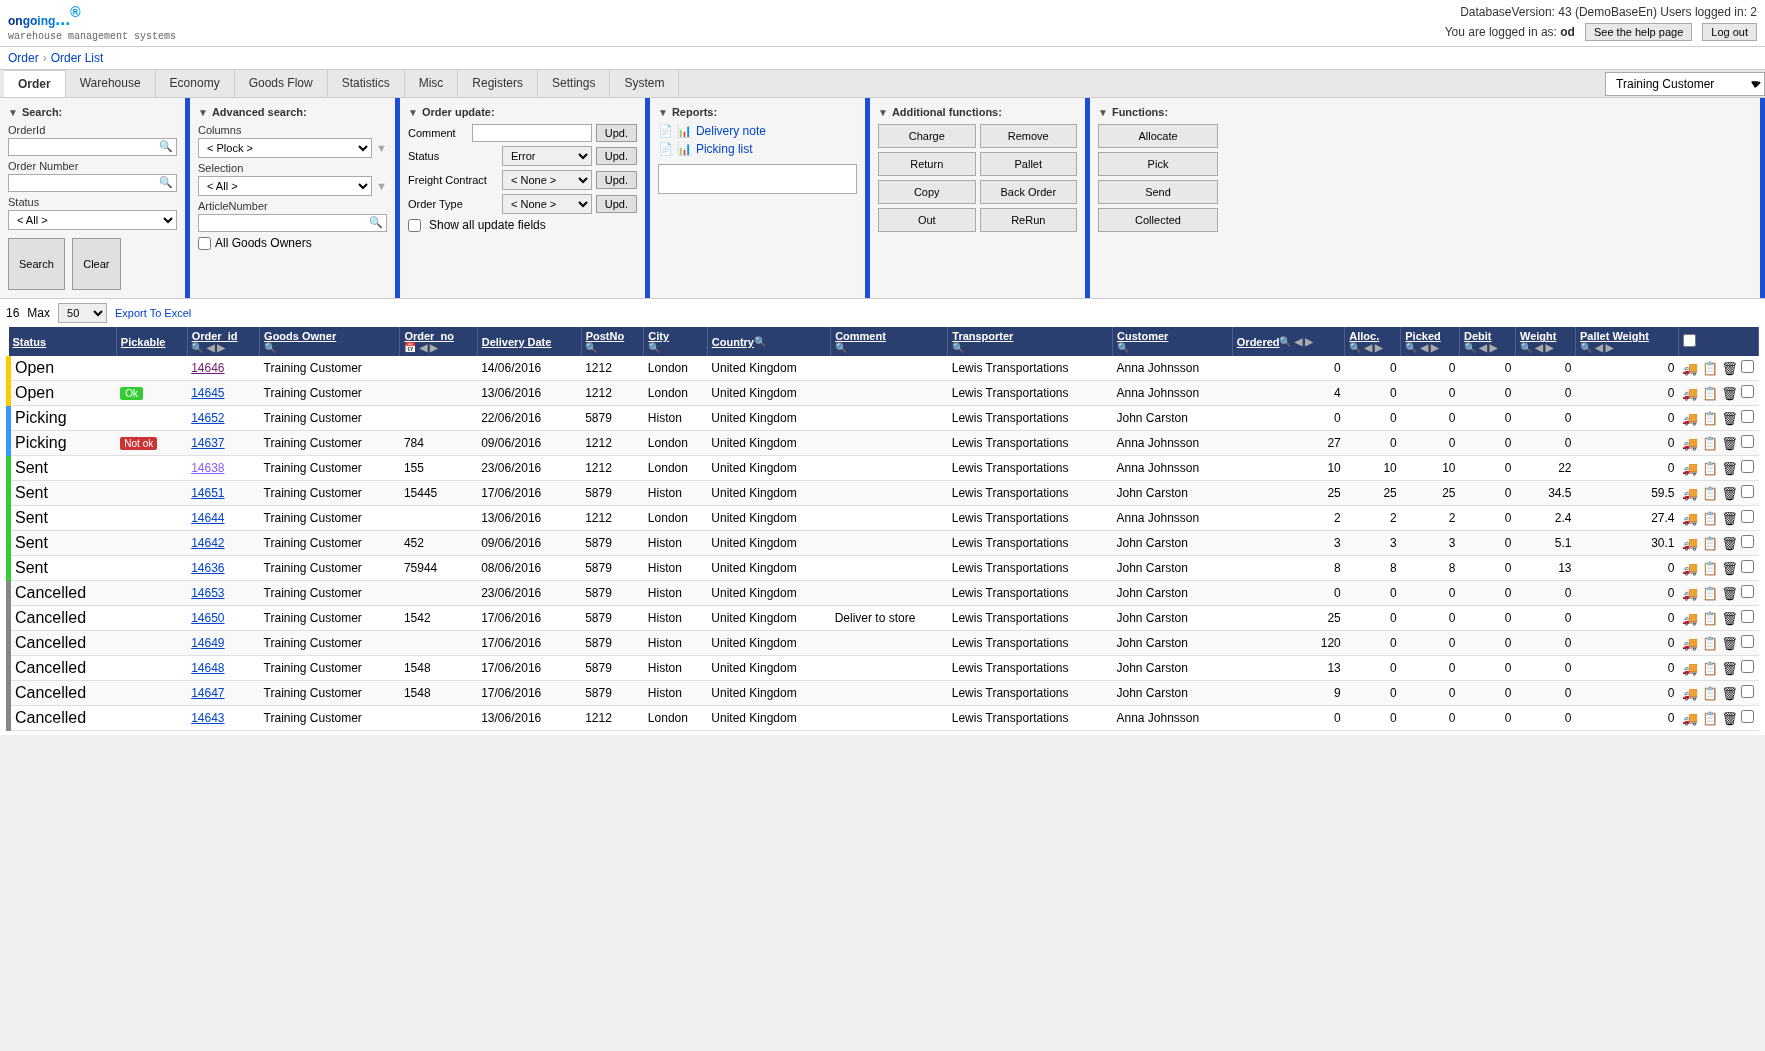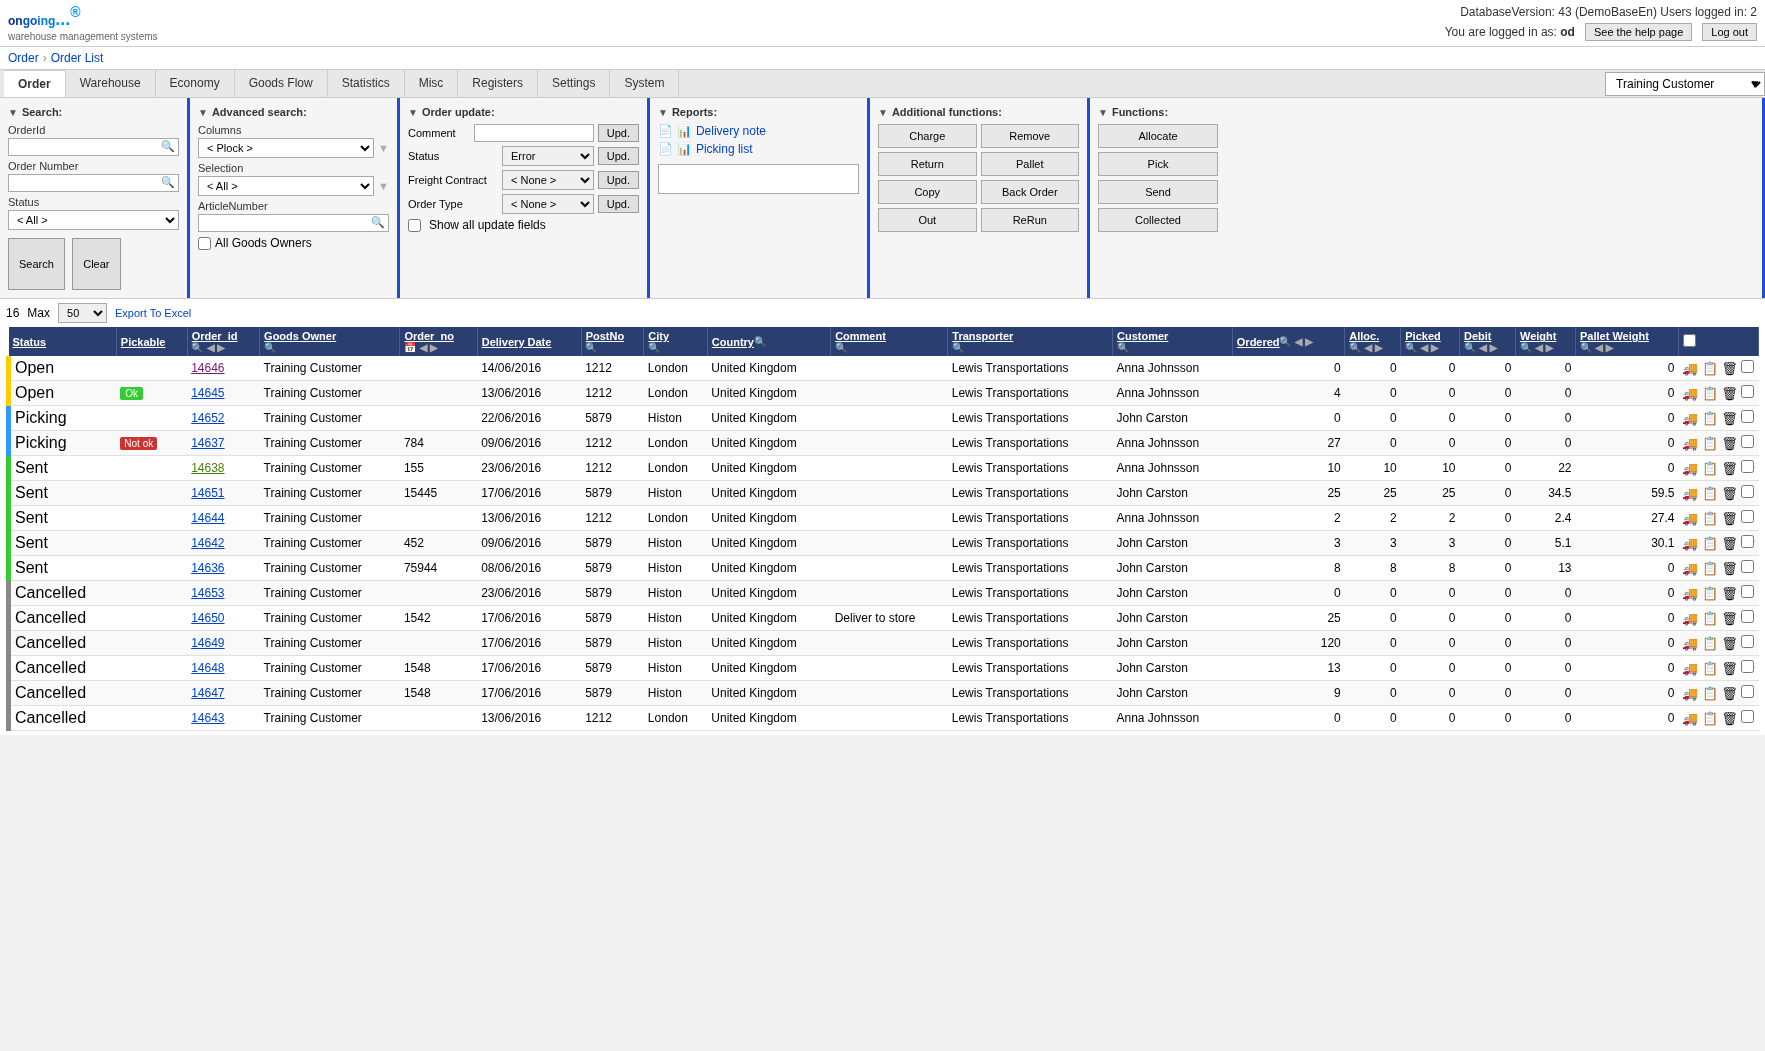--- a/index.html
+++ b/index.html
@@ -3,41 +3,41 @@
   <meta charset="utf-8">
   <style>
     * { box-sizing: border-box; margin: 0; padding: 0; font-family: Arial, sans-serif; font-size: 12px; }
     body { background: #f0f0f0; }
 
     
     #header { background: #fff; padding: 4px 8px; display: flex; justify-content: space-between; align-items: center; border-bottom: 1px solid #ccc; }
     #logo { display: flex; flex-direction: column; }
     #logo .logo-text { font-size: 22px; font-weight: bold; color: #003399; }
     #logo .logo-text span { color: #0066cc; }
-    #logo .tagline { font-size: 10px; color: #666; }
+    #logo .tagline { font-size: 10px; color: #666; font-family: Liberation Mono, monospace; }
     #header-right { text-align: right; font-size: 11px; color: #333; }
     #header-right .header-links { margin-top: 4px; }
     .btn-small { padding: 2px 8px; font-size: 11px; background: #e8e8e8; border: 1px solid #aaa; cursor: pointer; }
 
     
     #breadcrumb { background: #fff; padding: 4px 8px; border-bottom: 1px solid #ccc; display: flex; align-items: center; gap: 4px; }
     #breadcrumb span { color: #0044cc; cursor: pointer; text-decoration: none; }
     #breadcrumb .sep { color: #999; }
 
     
     #main-nav { background: #e8e8e8; border-bottom: 1px solid #ccc; display: flex; align-items: center; justify-content: space-between; padding: 0 4px; }
     #main-nav .nav-tabs { display: flex; }
     #main-nav .nav-tab { padding: 6px 14px; cursor: pointer; border-right: 1px solid #ccc; font-size: 12px; color: #333; }
     #main-nav .nav-tab.active { background: #fff; border-top: 1px solid #ccc; border-bottom: none; font-weight: bold; }
     #main-nav .customer-select { display: flex; align-items: center; gap: 4px; }
     #main-nav .customer-select select { padding: 3px 20px 3px 6px; border: 1px solid #aaa; background: #fff; font-size: 12px; min-width: 160px; }
 
     
     #panels { display: flex; border-bottom: 1px solid #ccc; background: #f5f5f5; }
-    .panel { border-right: 3px solid #1d4ed8; padding: 8px; }
+    .panel { border-right: 5px solid #1d4ed8; padding: 8px; }
     .panel-header { font-size: 11px; font-weight: bold; color: #333; margin-bottom: 6px; display: flex; align-items: center; gap: 4px; }
     .panel-header::before { content: "▼"; font-size: 10px; color: #555; }
 
     
     #search-panel { width: 190px; }
     .field-label { font-size: 11px; color: #333; margin-bottom: 2px; margin-top: 4px; }
     .field-input { width: 100%; padding: 2px 4px; border: 1px solid #aaa; font-size: 11px; }
     .field-select { width: 100%; padding: 2px 4px; border: 1px solid #aaa; font-size: 11px; background: #fff; }
     .btn-action { padding: 19px 10px; background: #e0e0e0; border: 1px solid #999; cursor: pointer; font-size: 11px; margin-right: 4px; }
     .btn-row { margin-top: 8px; }
@@ -471,21 +471,21 @@
     <td>
       <span style="font-size:13px;cursor:pointer;" title="Transport">🚚</span>
       <span style="font-size:13px;cursor:pointer;" title="Edit">📋</span>
       <span style="font-size:13px;cursor:pointer;" title="Delete">🗑</span>
       <input type="checkbox" style="">
     </td>
   </tr>
         <tr style="border-left: 5px solid rgb(51, 204, 51);">
     <td><span class="status-label">Sent</span></td>
     <td></td>
-    <td><a href="#" style="color:#4d7c0f">14638</a></td>
+    <td><a href="#" style="color:#8b5cf6">14638</a></td>
     <td>Training Customer</td>
     <td>155</td>
     <td>23/06/2016</td>
     <td>1212</td>
     <td>London</td>
     <td>United Kingdom</td>
     <td></td>
     <td>Lewis Transportations</td>
     <td>Anna Johnsson</td>
     <td class="col-num">10</td>

